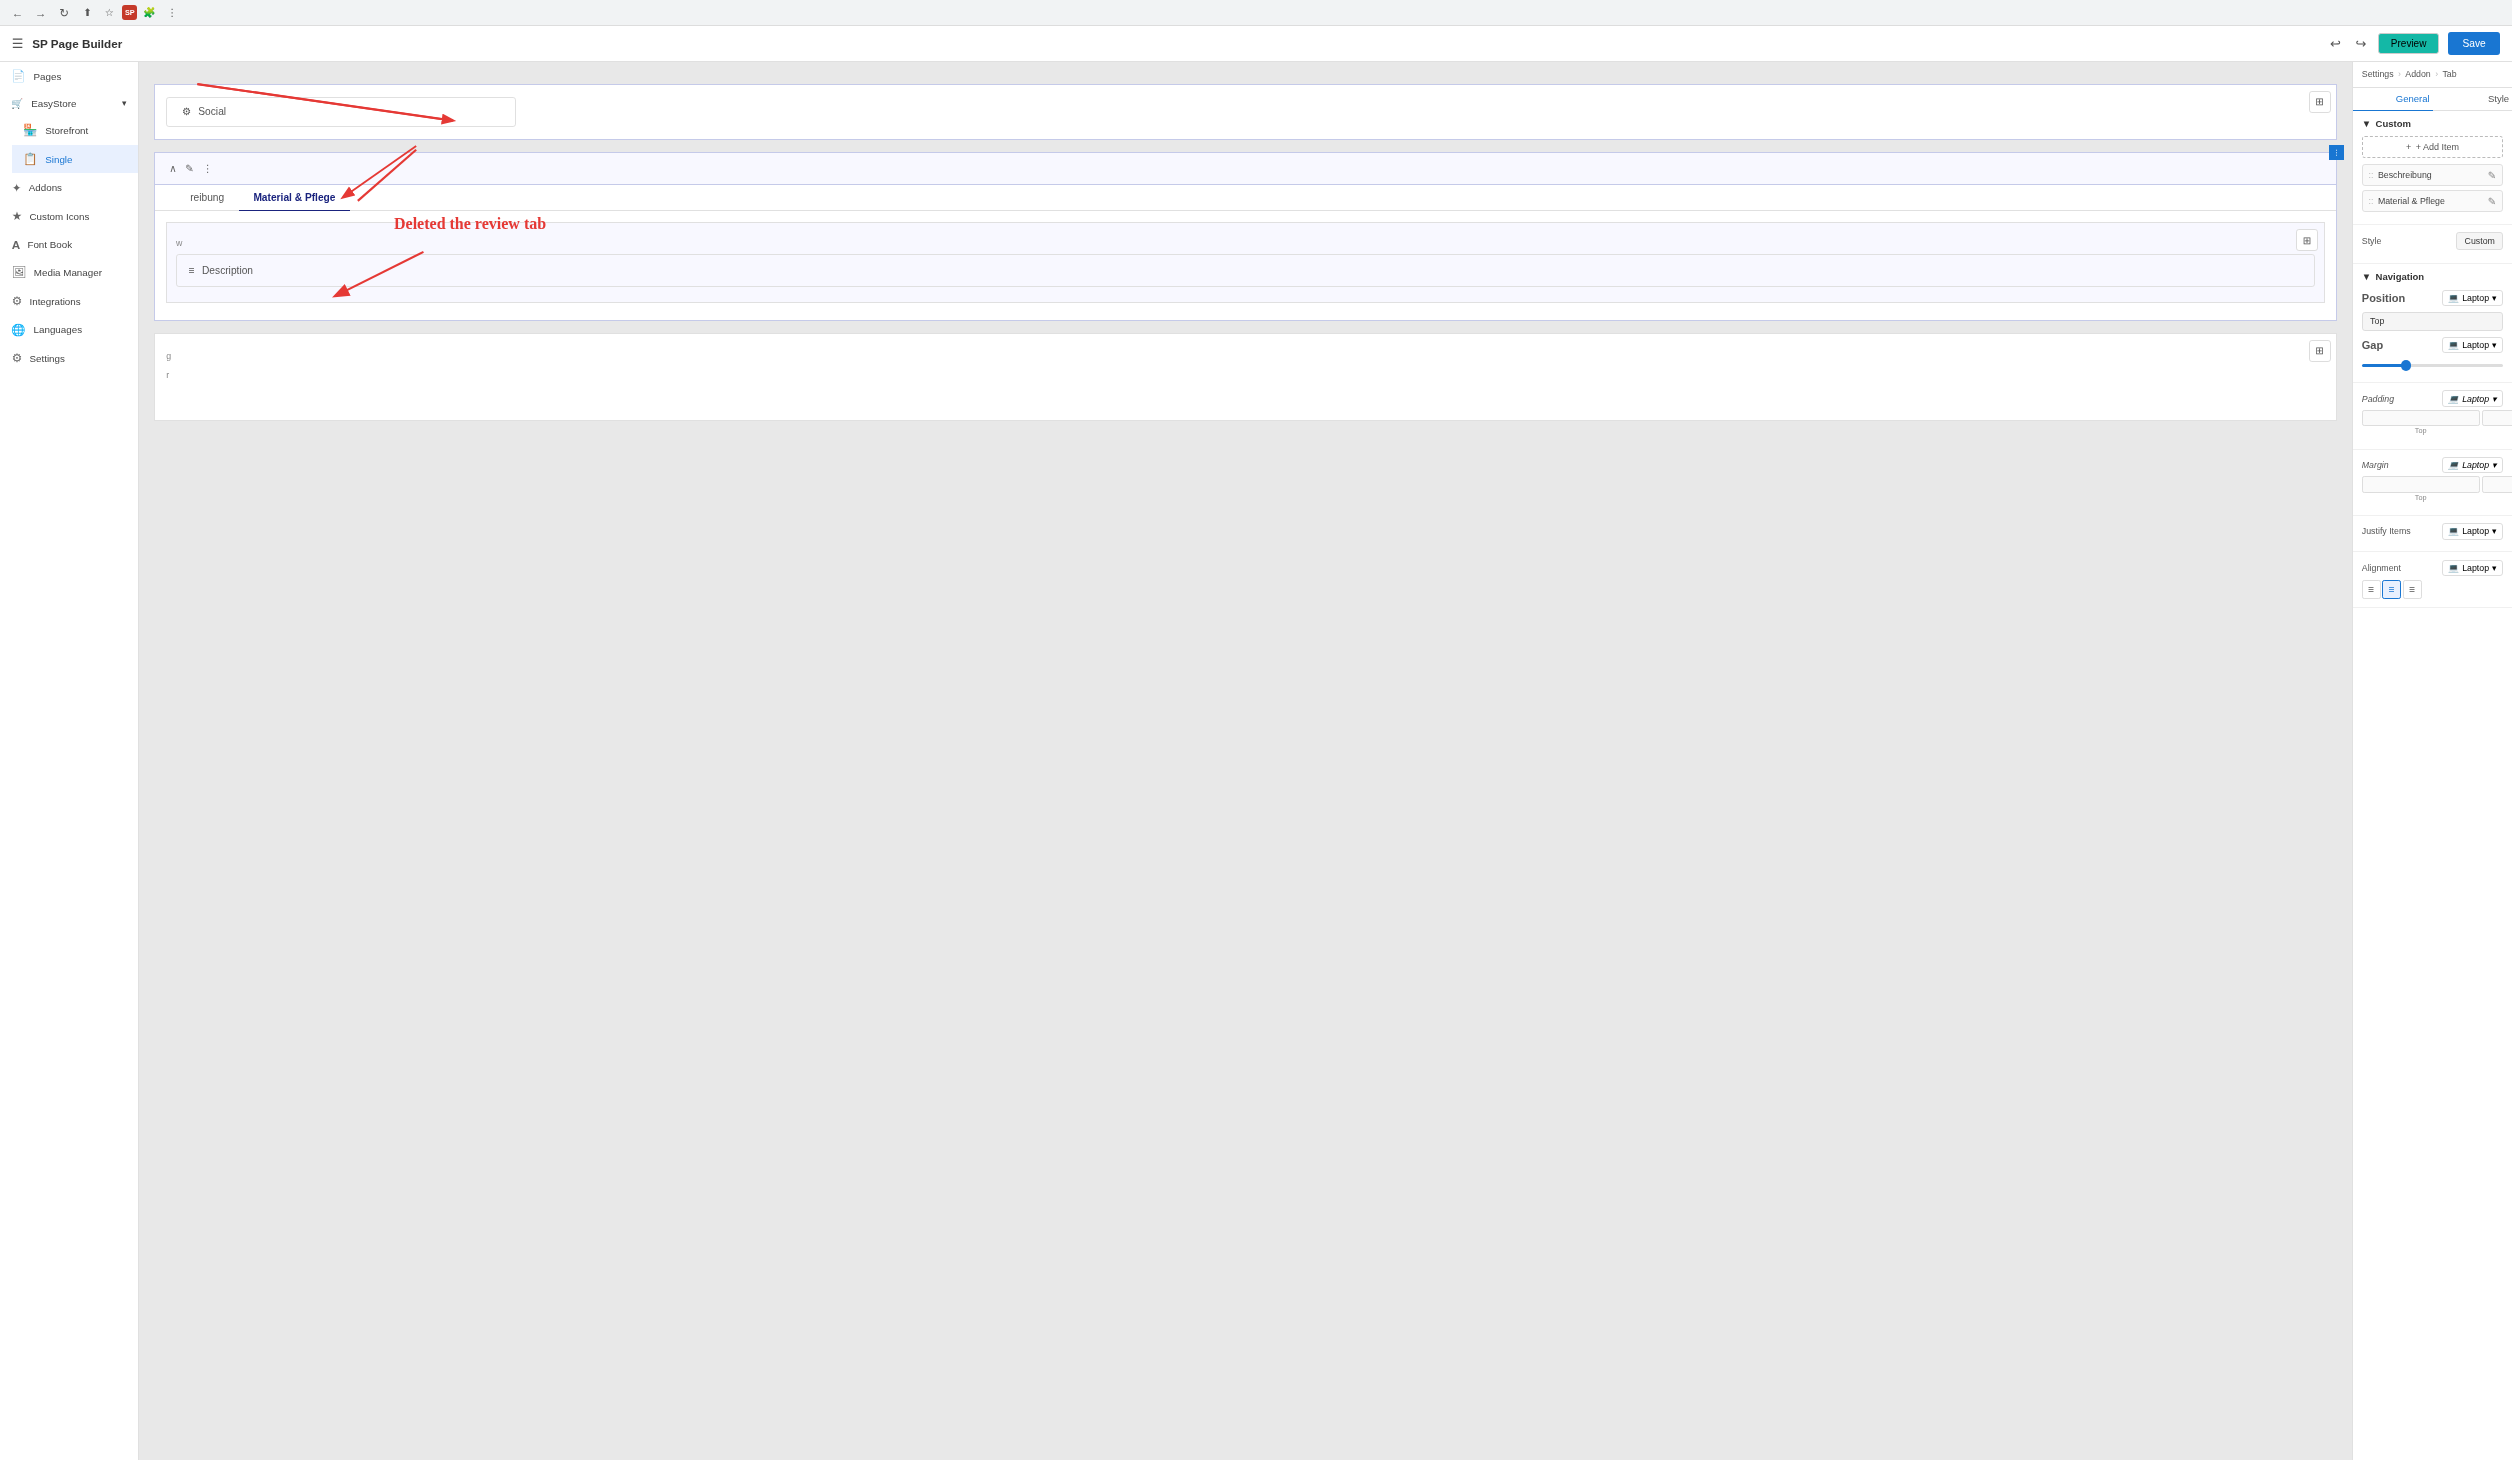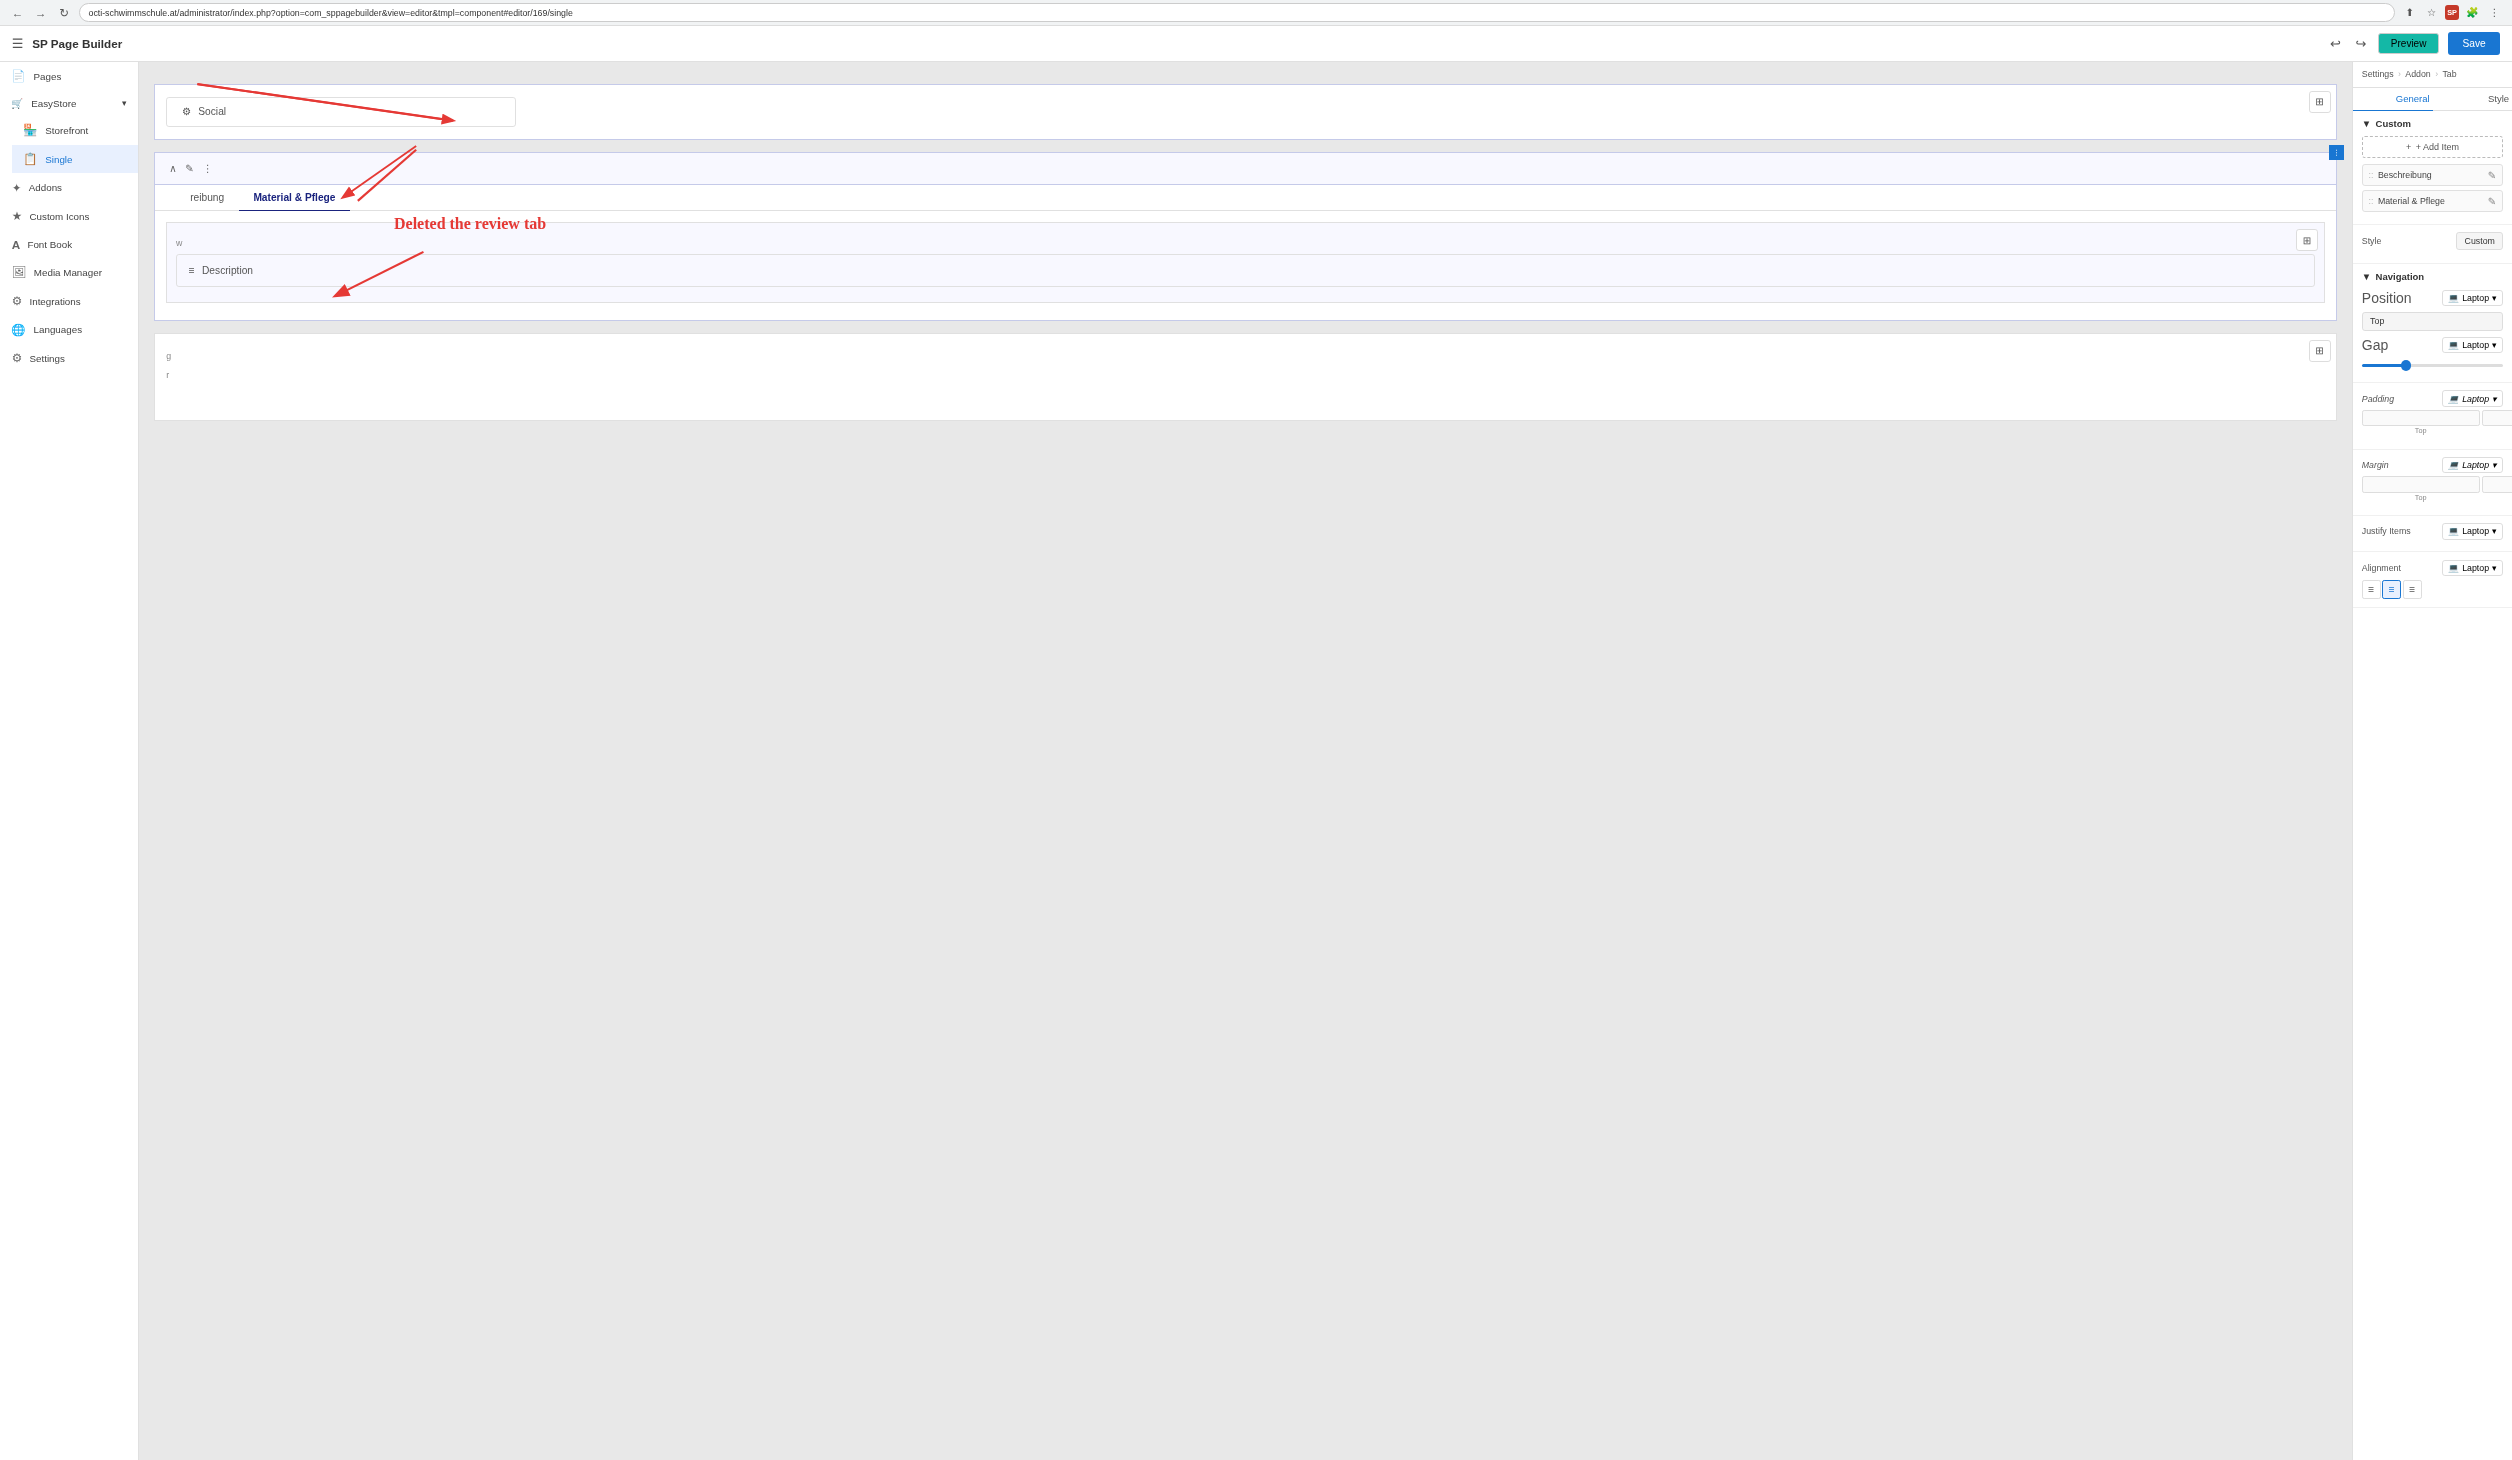--- a/index.html
+++ b/index.html
@@ -346,21 +346,21 @@
       color: #333;
     }
 
     
     .nav-row {
       display: flex;
       align-items: center;
       justify-content: space-between;
       margin-bottom: 5.8px;
     }
-    .nav-label { color: #555; font-size: 14px; }
+    .nav-label { color: #555; font-size: 11px; font-weight: bold; }
     .nav-select {
       display: flex;
       align-items: center;
       gap: 2.9px;
       border: 0.7px solid #ddd;
       border-radius: 2.9px;
       padding: 2.2px 5.8px;
       font-size: 8.8px;
       background: white;
       cursor: pointer;
@@ -475,23 +475,20 @@
       font-size: 10.2px; color: #555;
     }
   </style>
 </head>
 <body>
 
 <div class="browser-bar">
   <button class="browser-nav-btn">←</button>
   <button class="browser-nav-btn">→</button>
   <button class="browser-nav-btn">↻</button>
-  <div class="address-bar">
-    <span>octi-schwimmschule.at/administrator/index.php?option=com_sppagebuilder&amp;view=editor&amp;tmpl=component#editor/169/single</span>
-  </div>
   <div class="browser-actions">
     <button class="browser-action-btn">⬆</button>
     <button class="browser-action-btn">☆</button>
     <div class="ext-icon">SP</div>
     <button class="browser-action-btn">🧩</button>
     <button class="browser-action-btn">⋮</button>
   </div>
 </div>
 
 <div class="app-container">

